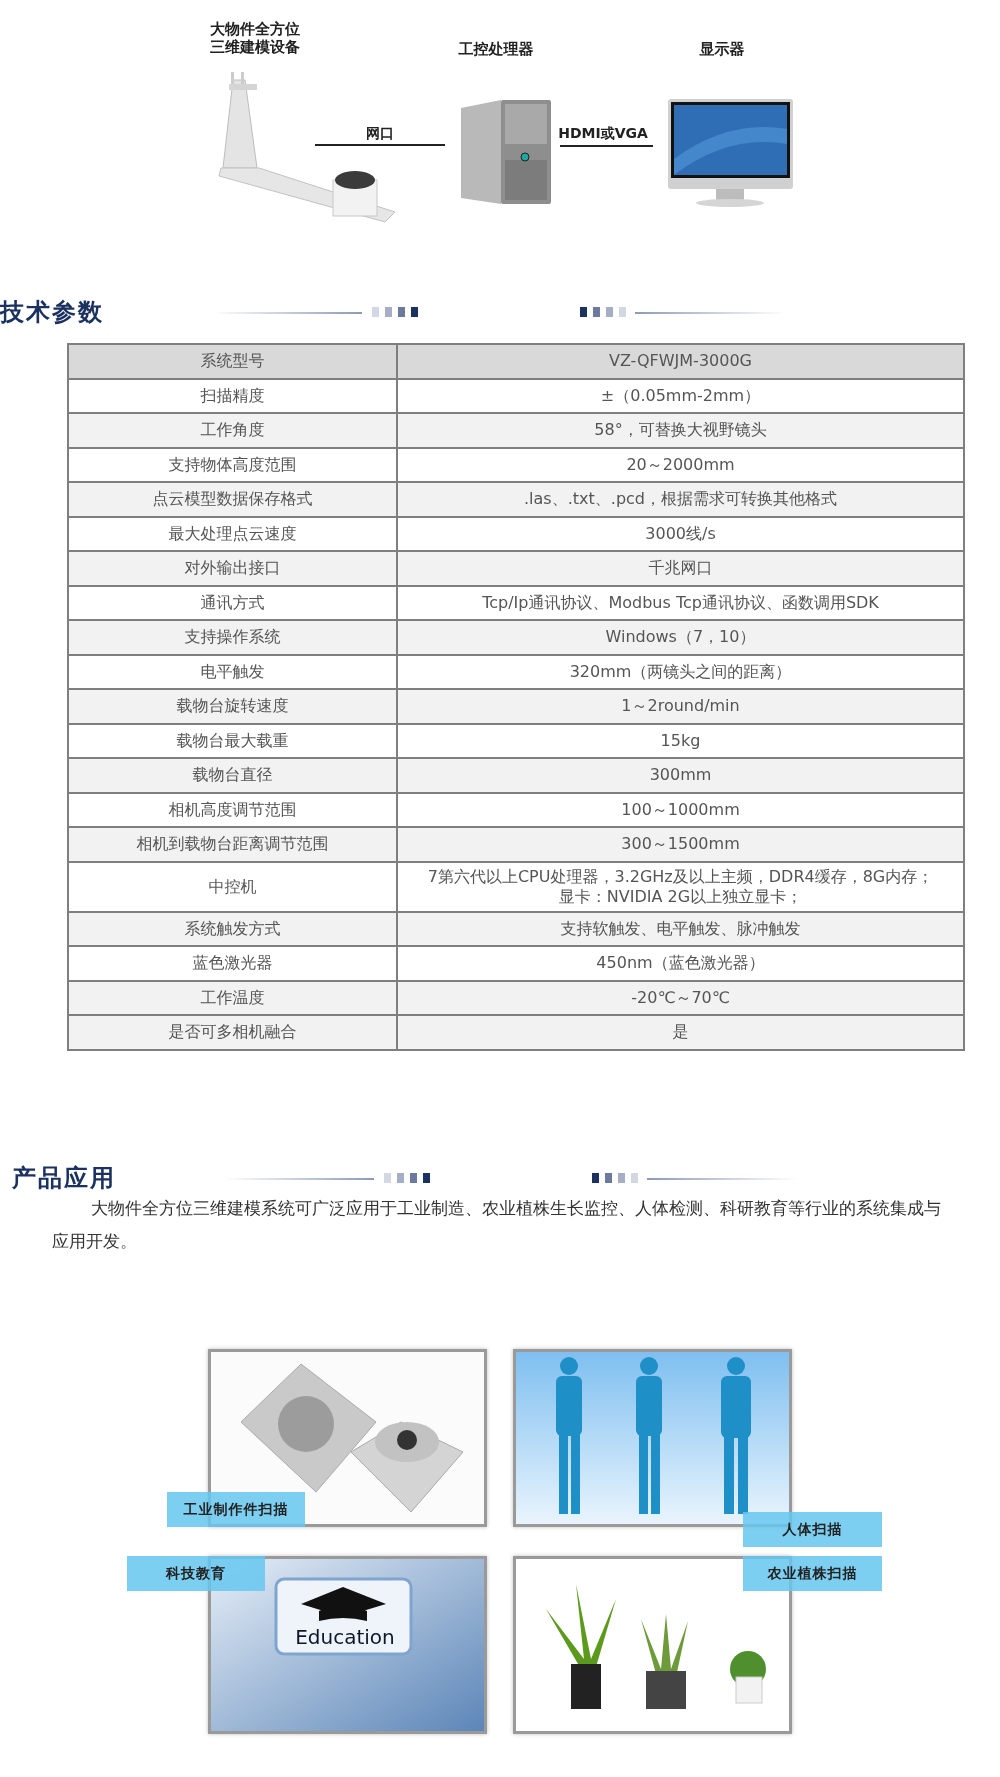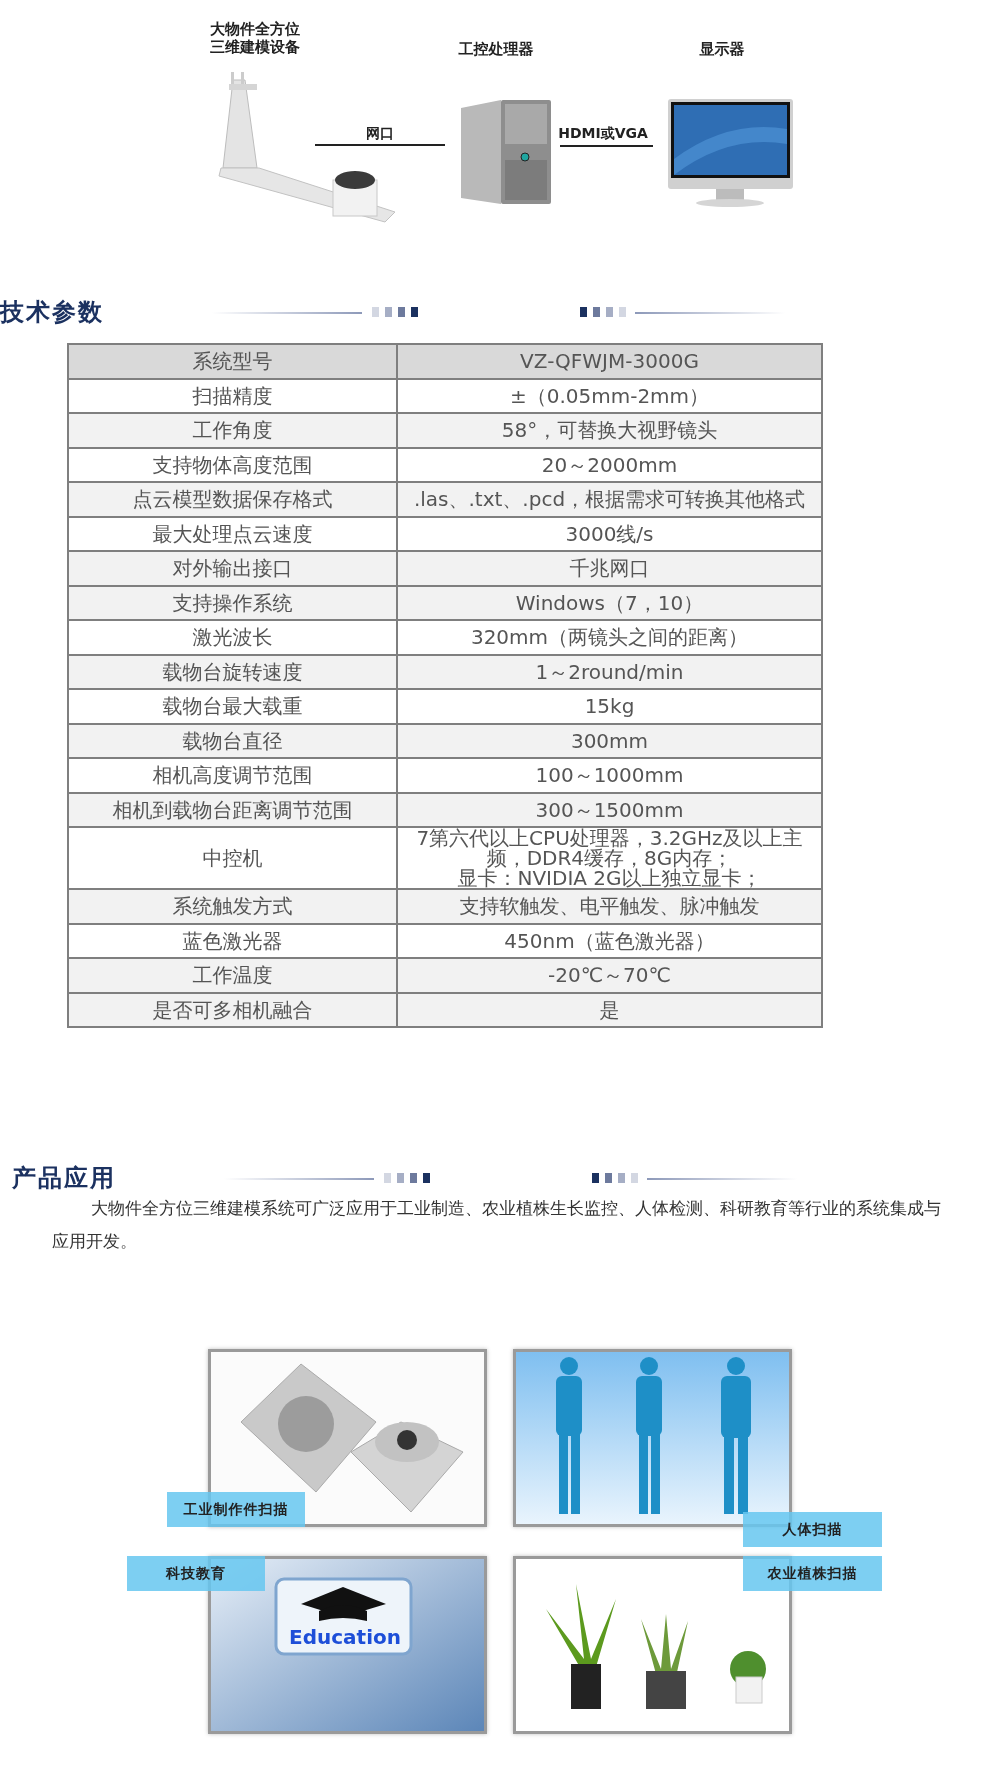--- a/index.html
+++ b/index.html
@@ -11,22 +11,22 @@
   
   .sec-head { left:0; width:1000px; height:40px; }
   .sec-head .title { position:absolute; left:0; width:1000px; text-align:left; top:4px;
       font-size:24px; color:#1b3160; letter-spacing:2px; font-weight:bold; }
   .sec-head .line-l { position:absolute; left:212px; top:20px; width:150px; height:2px;
       background:linear-gradient(to right, rgba(170,180,205,0), #8d99b9); }
   .sec-head .line-r { position:absolute; left:635px; top:20px; width:150px; height:2px;
       background:linear-gradient(to left, rgba(170,180,205,0), #8d99b9); }
   .sec-head .sq { position:absolute; top:15px; width:7px; height:10px; }
   
-  table.spec { position:absolute; left:67px; top:343px; width:756px; border-collapse:collapse;
-      font-size:20px; color:#555; }
+  table.spec { position:absolute; left:67px; top:343px; width:898px; border-collapse:collapse;
+      font-size:16px; color:#555; }
   table.spec td { border:2px solid #7f7f7f; text-align:center; height:32.5px; padding:0 2px; line-height:20px; }
   table.spec td.k { width:323px; }
   table.spec tr.r0 td { background:#d9d9d9; }
   table.spec tr.odd td { background:#f2f2f2; }
   table.spec tr.even td { background:#ffffff; }
   table.spec tr.tall td { height:48px; }
   .para { left:52px; width:900px; font-size:17px; line-height:33px; color:#333; text-indent:39px; }
   .frame { border:3px solid #9a9a9a; box-shadow:0 0 4px rgba(0,0,0,0.25); overflow:hidden; background:#fff; }
   .tag { background:rgba(102,199,240,0.85); color:#222; font-weight:bold; font-size:14px;
          text-align:center; line-height:35px; height:35px; letter-spacing:1px; }
@@ -117,26 +117,30 @@
         <td>.las、.txt、.pcd，根据需求可转换其他格式</td>
       </tr>
     <tr class="even">
         <td class="k">最大处理点云速度</td>
         <td>3000线/s</td>
       </tr>
     <tr class="odd">
         <td class="k">对外输出接口</td>
         <td>千兆网口</td>
       </tr>
+    <tr class="even">
+        <td class="k">通讯方式</td>
+        <td>Tcp/Ip通讯协议、Modbus Tcp通讯协议、函数调用SDK</td>
+      </tr>
     <tr class="odd">
         <td class="k">支持操作系统</td>
         <td>Windows（7，10）</td>
       </tr>
     <tr class="even">
-        <td class="k">激光波长</td>
+        <td class="k">电平触发</td>
         <td>320mm（两镜头之间的距离）</td>
       </tr>
     <tr class="odd">
         <td class="k">载物台旋转速度</td>
         <td>1～2round/min</td>
       </tr>
     <tr class="even">
         <td class="k">载物台最大载重</td>
         <td>15kg</td>
       </tr>
@@ -235,21 +239,21 @@
         <linearGradient id="ed" x1="0" y1="0" x2="1" y2="1">
           <stop offset="0" stop-color="#e6eef7"></stop>
           <stop offset="1" stop-color="#5c86b8"></stop>
         </linearGradient>
       </defs>
     <rect width="273" height="172" fill="url(#ed)"></rect>
     <rect x="65" y="20" width="135" height="75" rx="8" fill="#eef4fa" stroke="#7fa5cf" stroke-width="3"></rect>
     <polygon points="132,28 175,45 132,58 90,45" fill="#111"></polygon>
     <path d="M108,52 Q132,40 156,52 L156,62 Q132,56 108,62 Z" fill="#111"></path>
   </svg>
-  <div class="abs" style="left:70px;top:66px;width:128px;text-align:center;font-weight:bold;font-size:20px;color:#1d4ed8;">Education</div>
+  <div class="abs" style="left:70px;top:66px;width:128px;text-align:center;font-weight:normal;font-size:20px;color:#0f172a;">Education</div>
 </div>
 <div class="abs frame" style="left:513px;top:1556px;width:273px;height:172px;">
   <svg width="273" height="172" viewBox="0 0 273 172">
     <rect width="273" height="172" fill="#ffffff"></rect>
     <g fill="#5c9a1e">
         <path d="M65,110 L30,50 L68,100 L60,25 L75,100 L100,40 L80,108 Z"></path>
       </g>
     <rect x="55" y="105" width="30" height="45" fill="#222"></rect>
     <g fill="#6d9a3a">
         <path d="M140,115 L125,60 L145,110 L150,55 L155,110 L172,62 L160,118 Z"></path>

